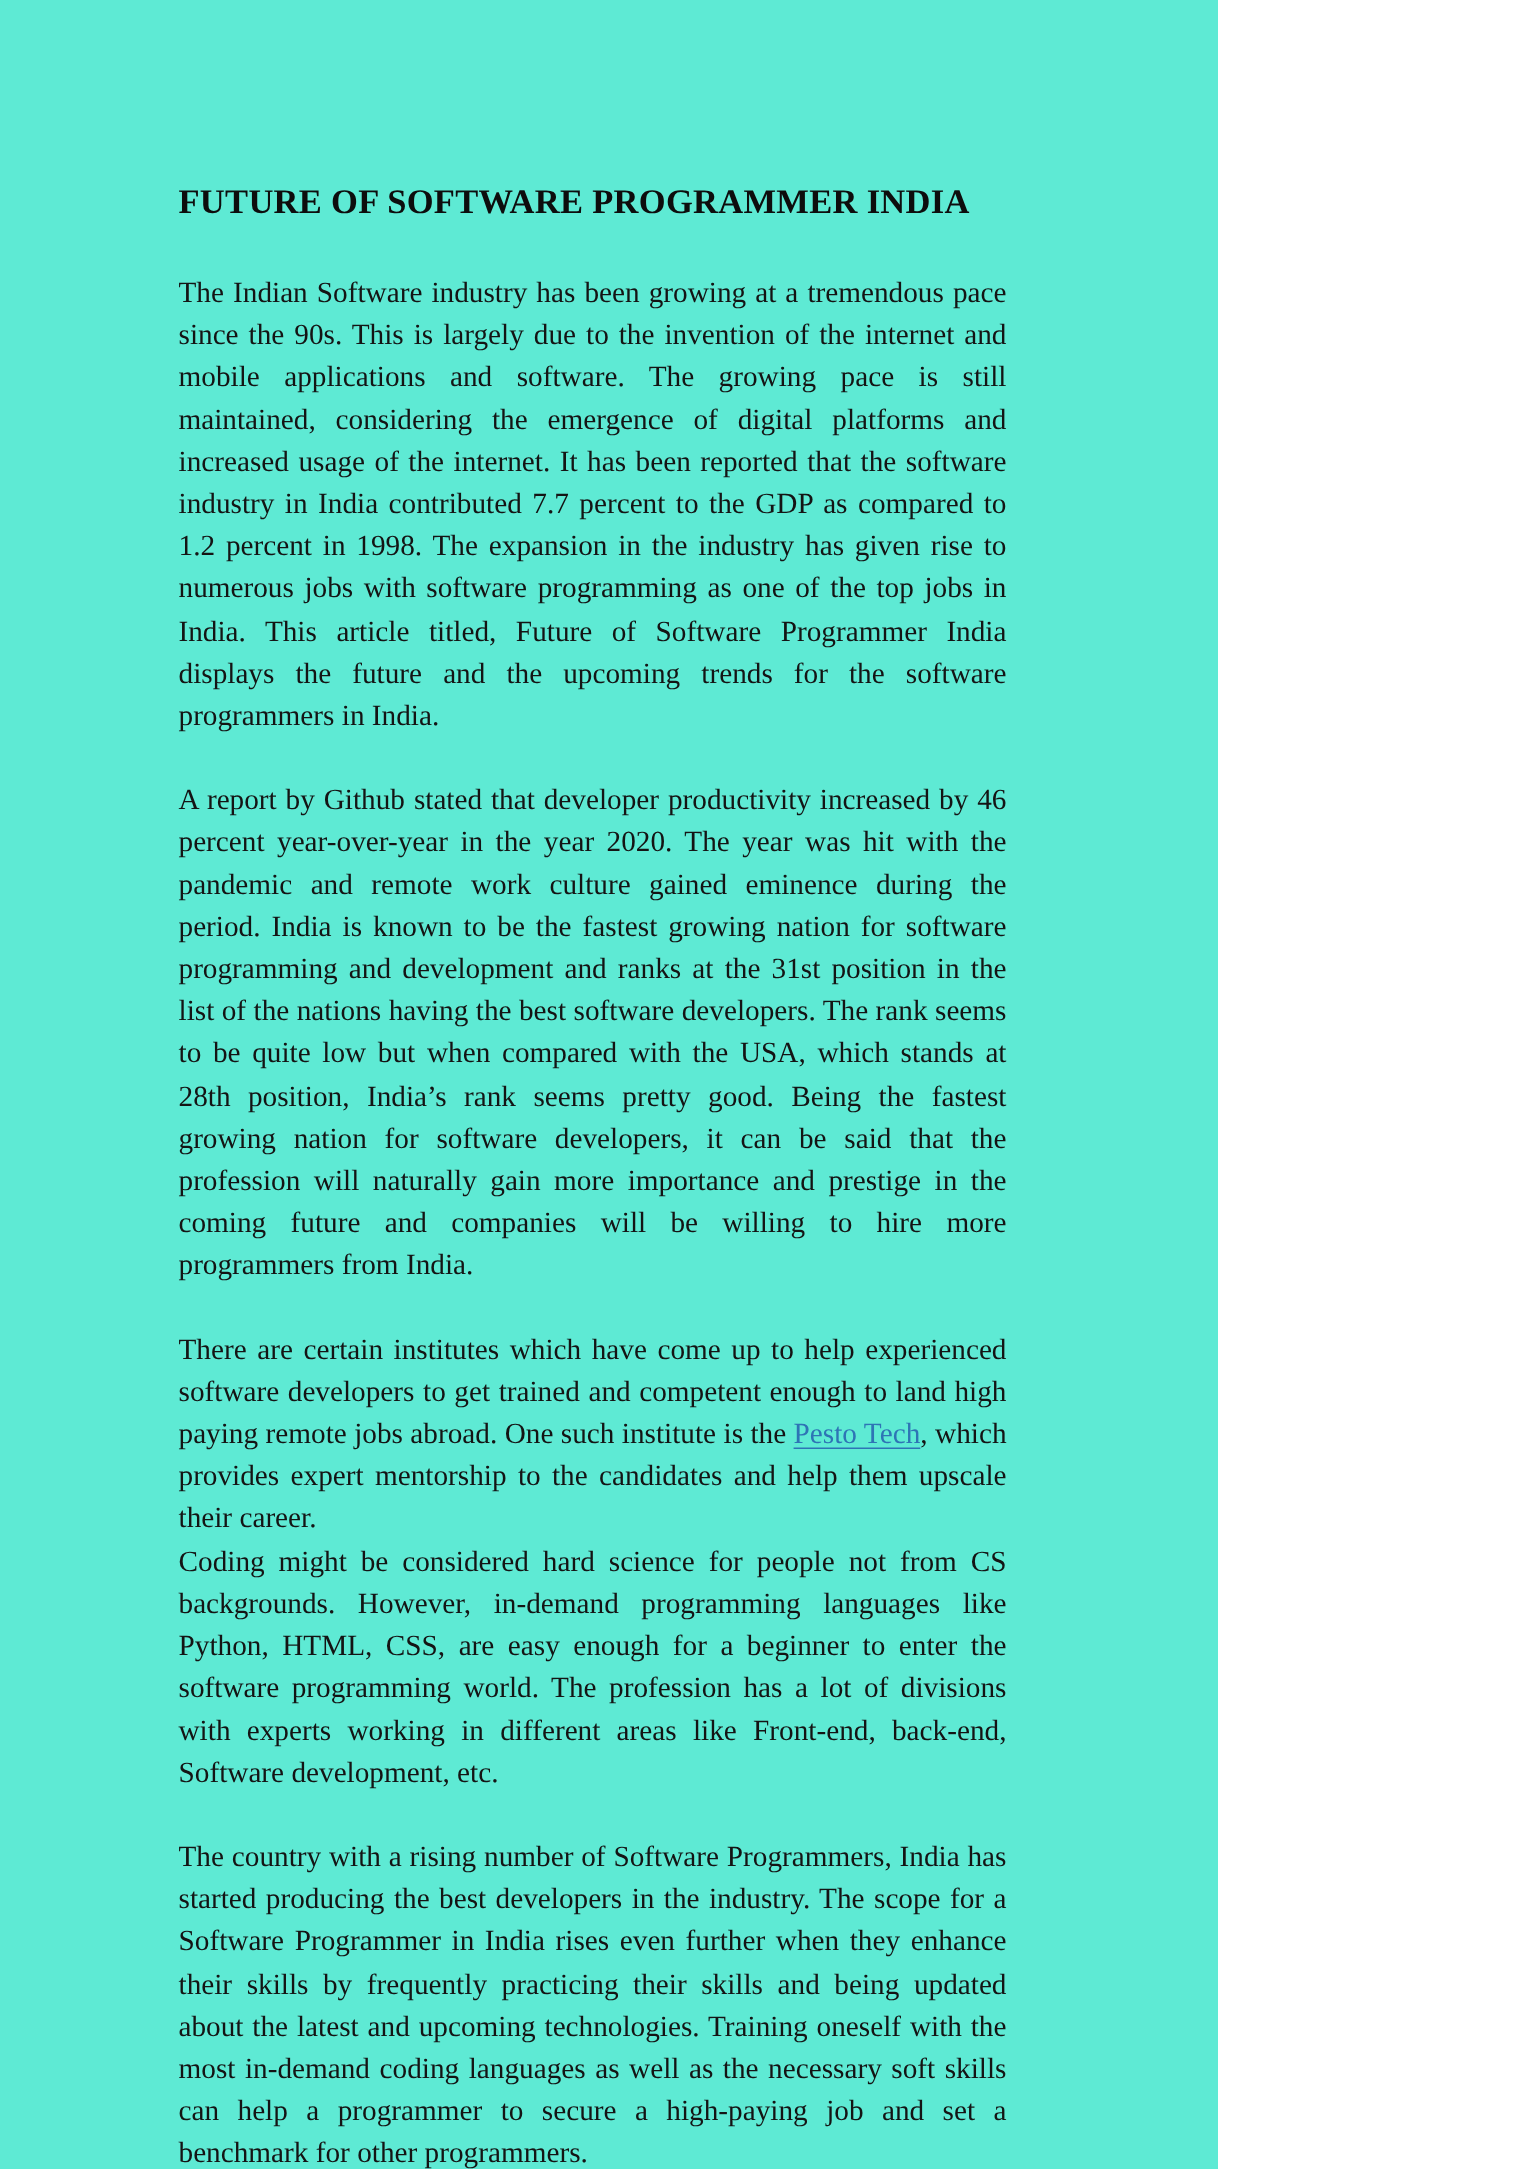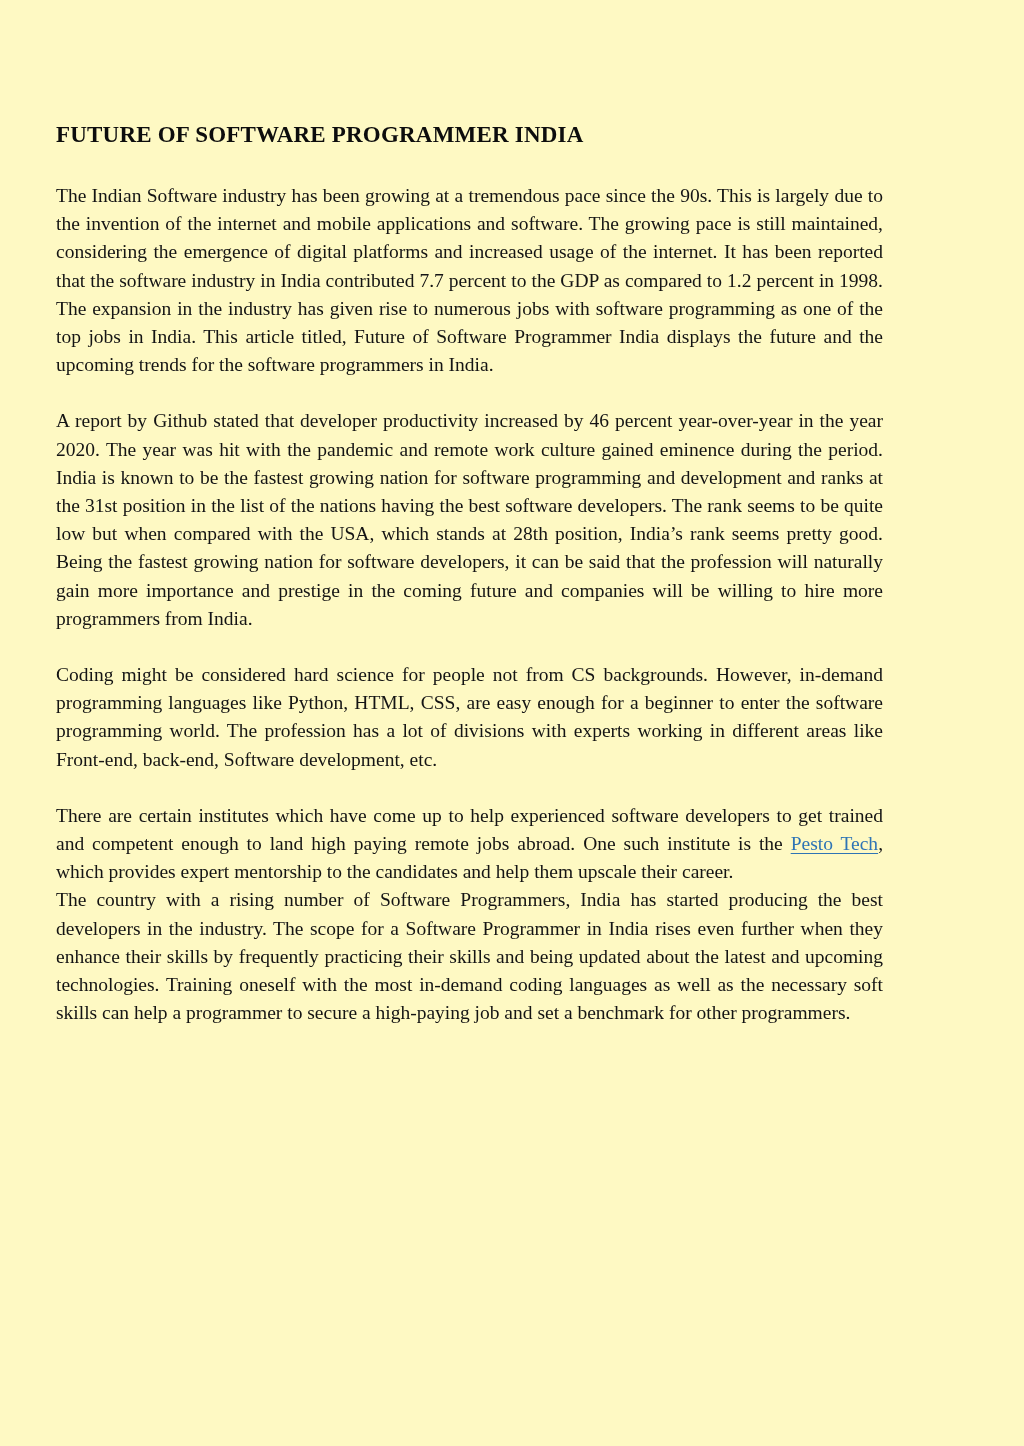--- a/index.html
+++ b/index.html
@@ -2,24 +2,24 @@
 <html><head>
 <meta charset="utf-8">
 <style>
   * { margin: 0; padding: 0; box-sizing: border-box; }
   html, body {
     background: #ffffff;
     font-family: "Liberation Serif", "DejaVu Serif", serif;
   }
   .page {
     position: relative;
-    width: 1024px;
+    width: 812px;
     height: 1446px;
-    background: #fef9c3;
-    padding: 120px 125px 0 56px;
+    background: #5eead4;
+    padding: 120px 125px 0 119px;
     overflow: hidden;
   }
   .title {
     font-size: 23px;
     font-weight: bold;
     color: #0d0d0d;
     letter-spacing: 0.2px;
     margin: 0 0 32px 0;
     line-height: 30px;
   }
@@ -43,18 +43,18 @@
 </head>
 <body>
 
 <div class="page">
   <h1 class="title">FUTURE OF SOFTWARE PROGRAMMER INDIA</h1>
 
   <p class="para">The Indian Software industry has been growing at a tremendous pace since the 90s. This is largely due to the invention of the internet and mobile applications and software. The growing pace is still maintained, considering the emergence of digital platforms and increased usage of the internet. It has been reported that the software industry in India contributed 7.7 percent to the GDP as compared to 1.2 percent in 1998. The expansion in the industry has given rise to numerous jobs with software programming as one of the top jobs in India. This article titled, Future of Software Programmer India displays the future and the upcoming trends for the software programmers in India.</p>
 
   <p class="para">A report by Github stated that developer productivity increased by 46 percent year-over-year in the year 2020. The year was hit with the pandemic and remote work culture gained eminence during the period. India is known to be the fastest growing nation for software programming and development and ranks at the 31st position in the list of the nations having the best software developers. The rank seems to be quite low but when compared with the USA, which stands at 28th position, India’s rank seems pretty good. Being the fastest growing nation for software developers, it can be said that the profession will naturally gain more importance and prestige in the coming future and companies will be willing to hire more programmers from India.</p>
 
+  <p class="para no-gap"><span>There are certain institutes which have come up to help experienced software developers to get trained and competent enough to land high paying remote jobs abroad. One such institute is the </span><a href="#" class="doc-link">Pesto Tech</a><span>, which provides expert mentorship to the candidates and help them upscale their career.</span></p>
+
   <p class="para">Coding might be considered hard science for people not from CS backgrounds. However, in-demand programming languages like Python, HTML, CSS, are easy enough for a beginner to enter the software programming world. The profession has a lot of divisions with experts working in different areas like Front-end, back-end, Software development, etc.</p>
-
-  <p class="para no-gap"><span>There are certain institutes which have come up to help experienced software developers to get trained and competent enough to land high paying remote jobs abroad. One such institute is the </span><a href="#" class="doc-link">Pesto Tech</a><span>, which provides expert mentorship to the candidates and help them upscale their career.</span></p>
 
   <p class="para">The country with a rising number of Software Programmers, India has started producing the best developers in the industry. The scope for a Software Programmer in India rises even further when they enhance their skills by frequently practicing their skills and being updated about the latest and upcoming technologies. Training oneself with the most in-demand coding languages as well as the necessary soft skills can help a programmer to secure a high-paying job and set a benchmark for other programmers.</p>
 </div>
 
 </body></html>

